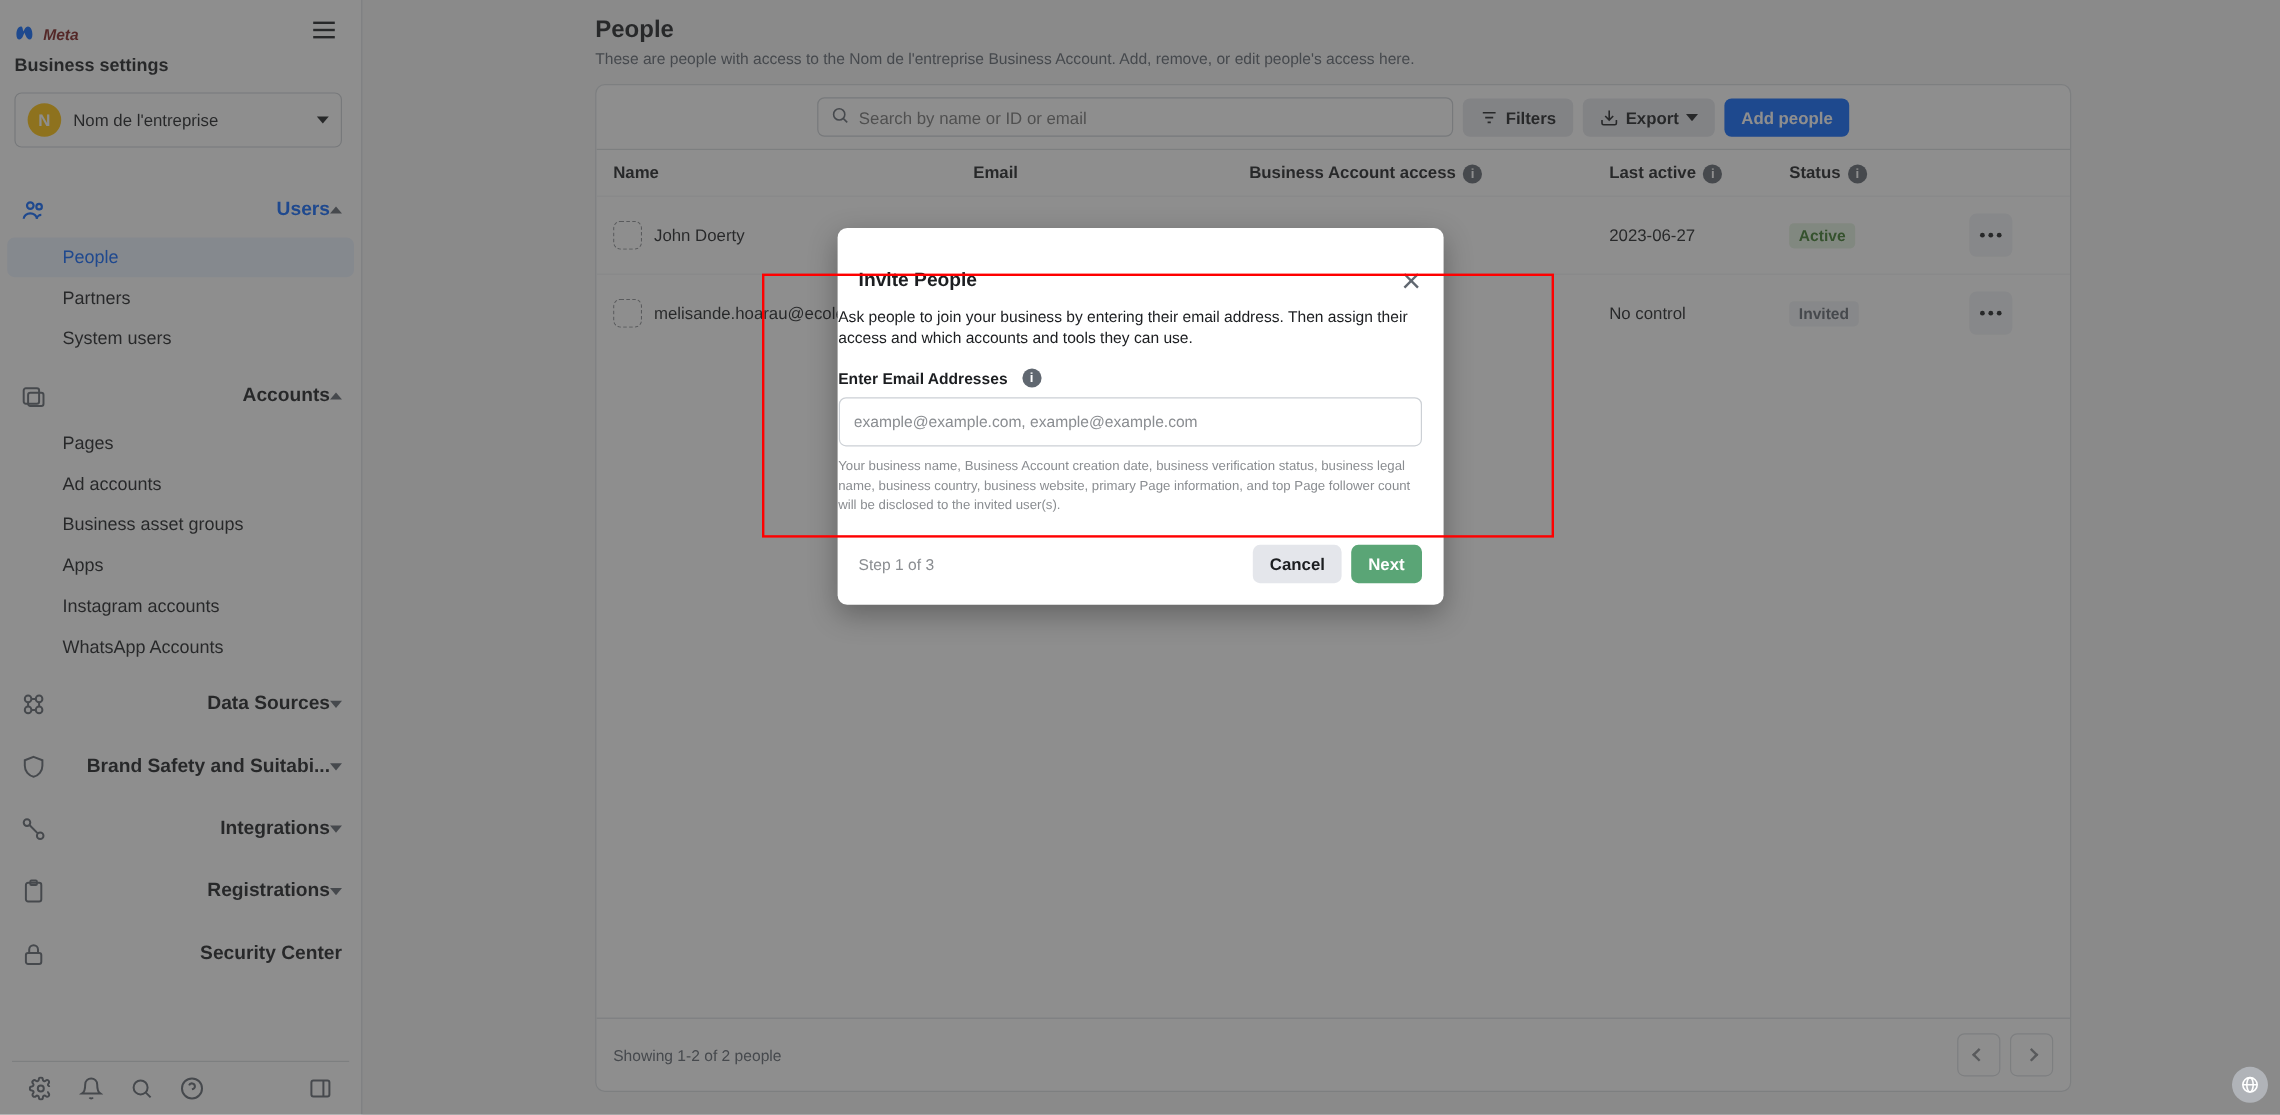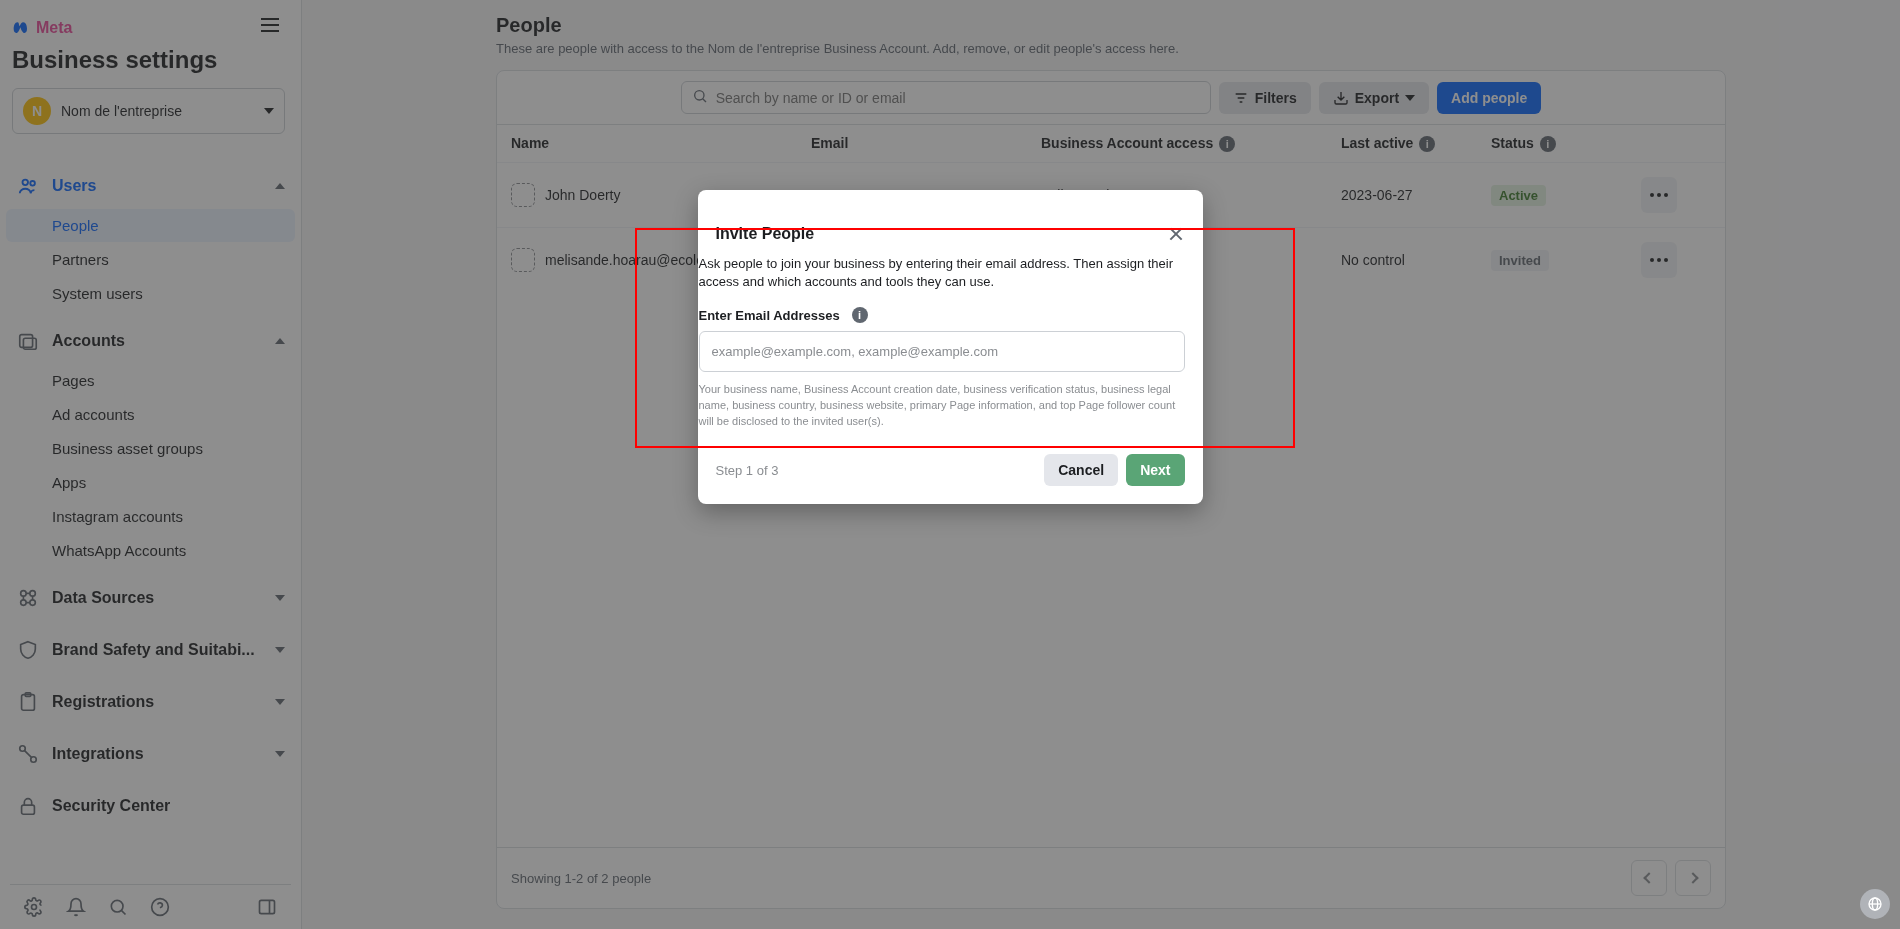--- a/index.html
+++ b/index.html
@@ -3,34 +3,34 @@
   <meta charset="utf-8">
   <style>
     * { margin: 0; padding: 0; box-sizing: border-box; }
     body { font-family: -apple-system, BlinkMacSystemFont, "Segoe UI", Helvetica, Arial, sans-serif; background: #f5f6f7; width: 1900px; height: 929px; overflow: hidden; position: relative; font-size: 14px; color: #1c1e21; }
     
     
     .sidebar { width: 302px; height: 929px; background: #fff; border-right: 1px solid #dadde1; position: absolute; left: 0; top: 0; display: flex; flex-direction: column; }
     .sidebar-header { padding: 18px 12px 10px 12px; position: relative; }
     .meta-logo { display: flex; align-items: center; gap: 4px; margin-bottom: 8px; }
     .meta-logo svg { width: 20px; height: 20px; }
-    .meta-logo span { font-weight: 600; font-size: 16px; color: #ec4899;}
+    .meta-logo span { font-weight: 600; font-size: 13px; color: #7f1d1d; font-style: italic;}
     .hamburger { position: absolute; right: 16px; top: 18px; cursor: pointer; padding:6px; border-radius:4px;}
     .hamburger-lines{width:18px;height:2px;background:#1c1e21;position:relative;}
     .hamburger-lines::before,.hamburger-lines::after{content:'';position:absolute;width:18px;height:2px;background:#1c1e21;left:0;}
     .hamburger-lines::before{top:-6px;}.hamburger-lines::after{top:6px;}
-    .page-title { font-size: 24px; font-weight: 700; color: #1c1e21; margin-bottom: 14px; }
+    .page-title { font-size: 15px; font-weight: 700; color: #1c1e21; margin-bottom: 14px; }
     .account-selector { border: 1px solid #ccd0d5; border-radius: 6px; padding: 8px 10px; display: flex; align-items: center; justify-content: space-between; cursor: pointer; width: 273px;}
     .account-selector .avatar { width: 28px; height: 28px; border-radius: 50%; background: #ffc107; color: #fff; display: flex; align-items: center; justify-content: center; font-weight: 600; font-size: 14px; margin-right: 10px;}
     .account-selector .name { flex: 1; font-size: 14px; }
     .chevron-down { width: 0; height: 0; border-left: 5px solid transparent; border-right: 5px solid transparent; border-top: 6px solid #1c1e21; }
     .chevron-up { width: 0; height: 0; border-left: 5px solid transparent; border-right: 5px solid transparent; border-bottom: 6px solid #606770; }
     
     .nav-section{padding:4px 6px;}
-    .nav-header{display:flex;align-items:center;padding:10px 10px;cursor:pointer;border-radius:6px;}
+    .nav-header{display:flex;align-items:center;padding:10px 10px;cursor:pointer;border-radius:6px;text-align:right;}
     .nav-header-active{color:#0a66ff;}
     .nav-header .icon{width:24px;height:24px;margin-right:12px;flex-shrink:0;display:flex;align-items:center;justify-content:center;}
     .nav-header .label{flex:1;font-size:16px;font-weight:600;}
     .nav-items{padding-left:0;}
     .nav-item{padding:8px 10px 8px 46px;cursor:pointer;font-size:15px;color:#1c1e21;margin:1px 0;border-radius:6px;}
     .nav-item.active{background:#ecf3ff;color:#0a66ff;}
     .nav-scroll{flex:1;overflow-y:auto;padding-top:16px;}
     .sidebar-footer{border-top:1px solid #dadde1;padding:12px 14px;display:flex;align-items:center;gap:22px; margin:0 10px;}
     .footer-icon{width:20px;height:20px;cursor:pointer;color:#606770;display:flex;align-items:center;justify-content:center;}
     .footer-spacer{flex:1;}
@@ -176,38 +176,38 @@
             </svg>
           </div>
         <div class="label">Brand Safety and Suitabi...</div>
         <div class="chevron-down" style="border-top-color:#606770;"></div>
       </div>
     </div>
     <div class="nav-section">
       <div class="nav-header">
         <div class="icon">
             <svg class="icon-sidebar" viewBox="0 0 24 24" fill="none" stroke="#606770" stroke-width="1.8">
-              <rect x="5" y="4" width="14" height="17" rx="2"></rect>
-              <rect x="9" y="2" width="6" height="4" rx="1"></rect>
-            </svg>
-          </div>
-        <div class="label">Registrations</div>
-        <div class="chevron-down" style="border-top-color:#606770;"></div>
-      </div>
-    </div>
-    <div class="nav-section">
-      <div class="nav-header">
-        <div class="icon">
-            <svg class="icon-sidebar" viewBox="0 0 24 24" fill="none" stroke="#606770" stroke-width="1.8">
               <circle cx="6" cy="6" r="3"></circle>
               <circle cx="18" cy="18" r="3"></circle>
               <path d="M8 8l8 8"></path>
             </svg>
           </div>
         <div class="label">Integrations</div>
+        <div class="chevron-down" style="border-top-color:#606770;"></div>
+      </div>
+    </div>
+    <div class="nav-section">
+      <div class="nav-header">
+        <div class="icon">
+            <svg class="icon-sidebar" viewBox="0 0 24 24" fill="none" stroke="#606770" stroke-width="1.8">
+              <rect x="5" y="4" width="14" height="17" rx="2"></rect>
+              <rect x="9" y="2" width="6" height="4" rx="1"></rect>
+            </svg>
+          </div>
+        <div class="label">Registrations</div>
         <div class="chevron-down" style="border-top-color:#606770;"></div>
       </div>
     </div>
     <div class="nav-section">
       <div class="nav-header">
         <div class="icon">
             <svg class="icon-sidebar" viewBox="0 0 24 24" fill="none" stroke="#606770" stroke-width="1.8">
               <rect x="5" y="11" width="14" height="10" rx="2"></rect>
               <path d="M8 11V8a4 4 0 0 1 8 0v3"></path>
             </svg>

